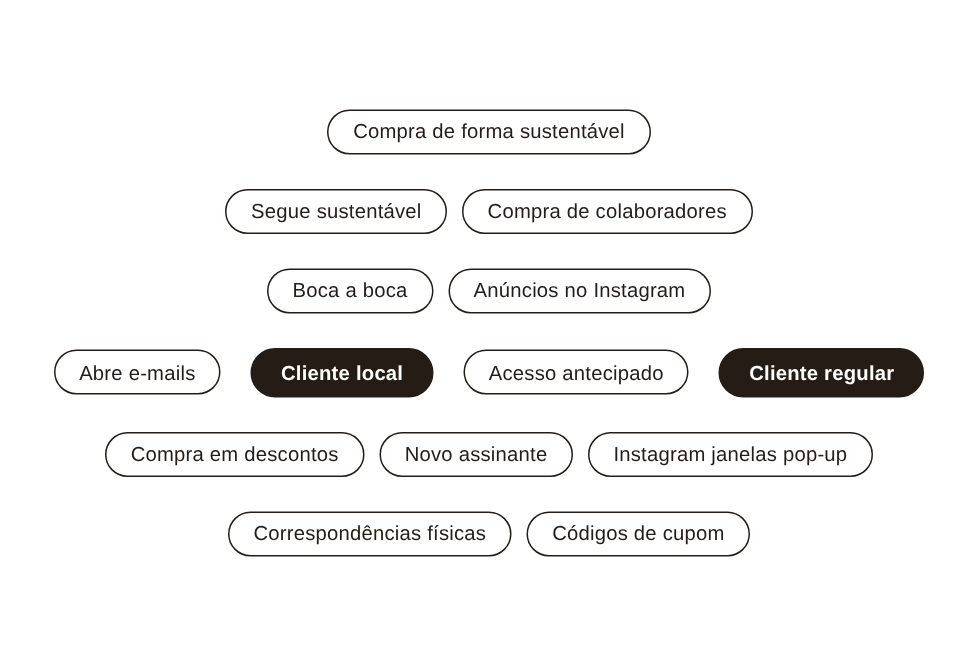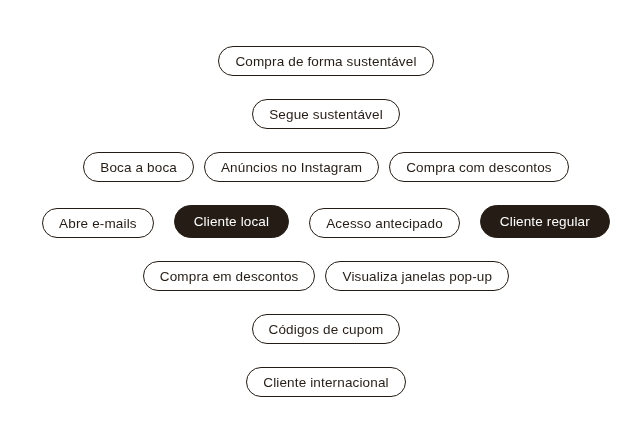--- a/index.html
+++ b/index.html
@@ -27,21 +27,21 @@
     height: 443px;
     display: flex;
     flex-direction: column;
     align-items: center;
     justify-content: center;
     gap: 23px;
     padding-left: 12px;
   }
   .tag-row {
     display: flex;
-    align-items: flex-end;
+    align-items: center;
     gap: 10px;
   }
   .tag-row.row-wide-gap {
     gap: 20px;
   }
   .pill {
     height: 30px;
     display: inline-flex;
     align-items: center;
     justify-content: center;
@@ -52,57 +52,56 @@
     color: var(--pill-text);
     font-size: 13.5px;
     letter-spacing: 0.15px;
     white-space: nowrap;
     cursor: pointer;
   }
   .pill[data-variant="selected"] {
     background: var(--selected-bg);
     border-color: var(--selected-bg);
     color: var(--selected-text);
-    font-weight: normal;
+    font-weight: bold;
     height: 33px;
     padding: 0 19px;
   }
 </style>
 </head>
 <body>
 
 <div class="tag-cloud">
 
   <div class="tag-row">
     <span class="pill" data-variant="default">Compra de forma sustentável</span>
   </div>
 
   <div class="tag-row">
     <span class="pill" data-variant="default">Segue sustentável</span>
+    <span class="pill" data-variant="default">Compra de colaboradores</span>
   </div>
 
   <div class="tag-row">
     <span class="pill" data-variant="default">Boca a boca</span>
     <span class="pill" data-variant="default">Anúncios no Instagram</span>
-    <span class="pill" data-variant="default">Compra com descontos</span>
   </div>
 
   <div class="tag-row row-wide-gap">
     <span class="pill" data-variant="default">Abre e-mails</span>
     <span class="pill" data-variant="selected">Cliente local</span>
     <span class="pill" data-variant="default">Acesso antecipado</span>
     <span class="pill" data-variant="selected">Cliente regular</span>
   </div>
 
   <div class="tag-row">
     <span class="pill" data-variant="default">Compra em descontos</span>
-    <span class="pill" data-variant="default">Visualiza janelas pop-up</span>
+    <span class="pill" data-variant="default">Novo assinante</span>
+    <span class="pill" data-variant="default">Instagram janelas pop-up</span>
   </div>
 
   <div class="tag-row">
+    <span class="pill" data-variant="default">Correspondências físicas</span>
     <span class="pill" data-variant="default">Códigos de cupom</span>
   </div>
 
-  <div class="tag-row">
-    <span class="pill" data-variant="default">Cliente internacional</span>
-  </div>
 
 </div>
 
 </body></html>

